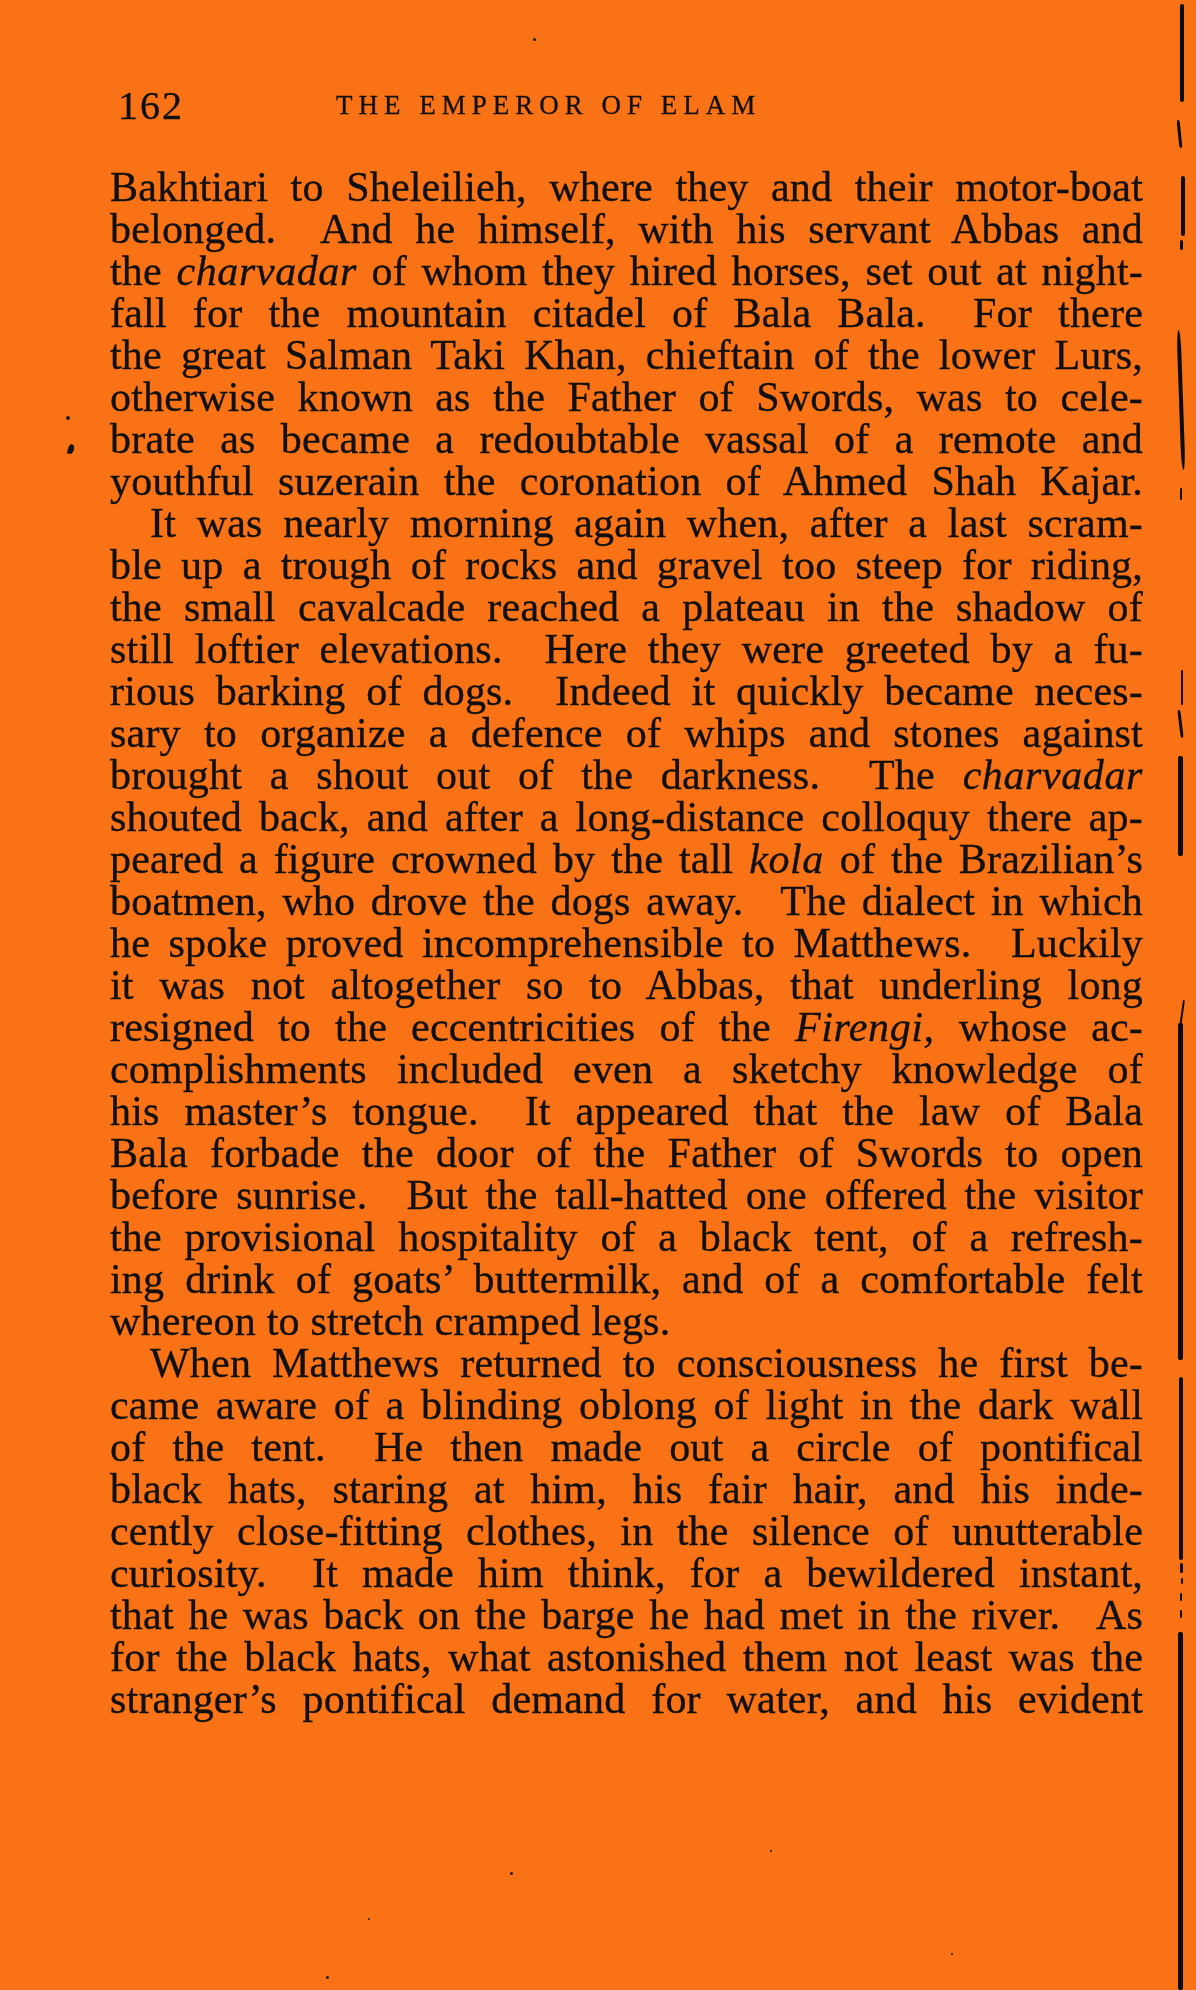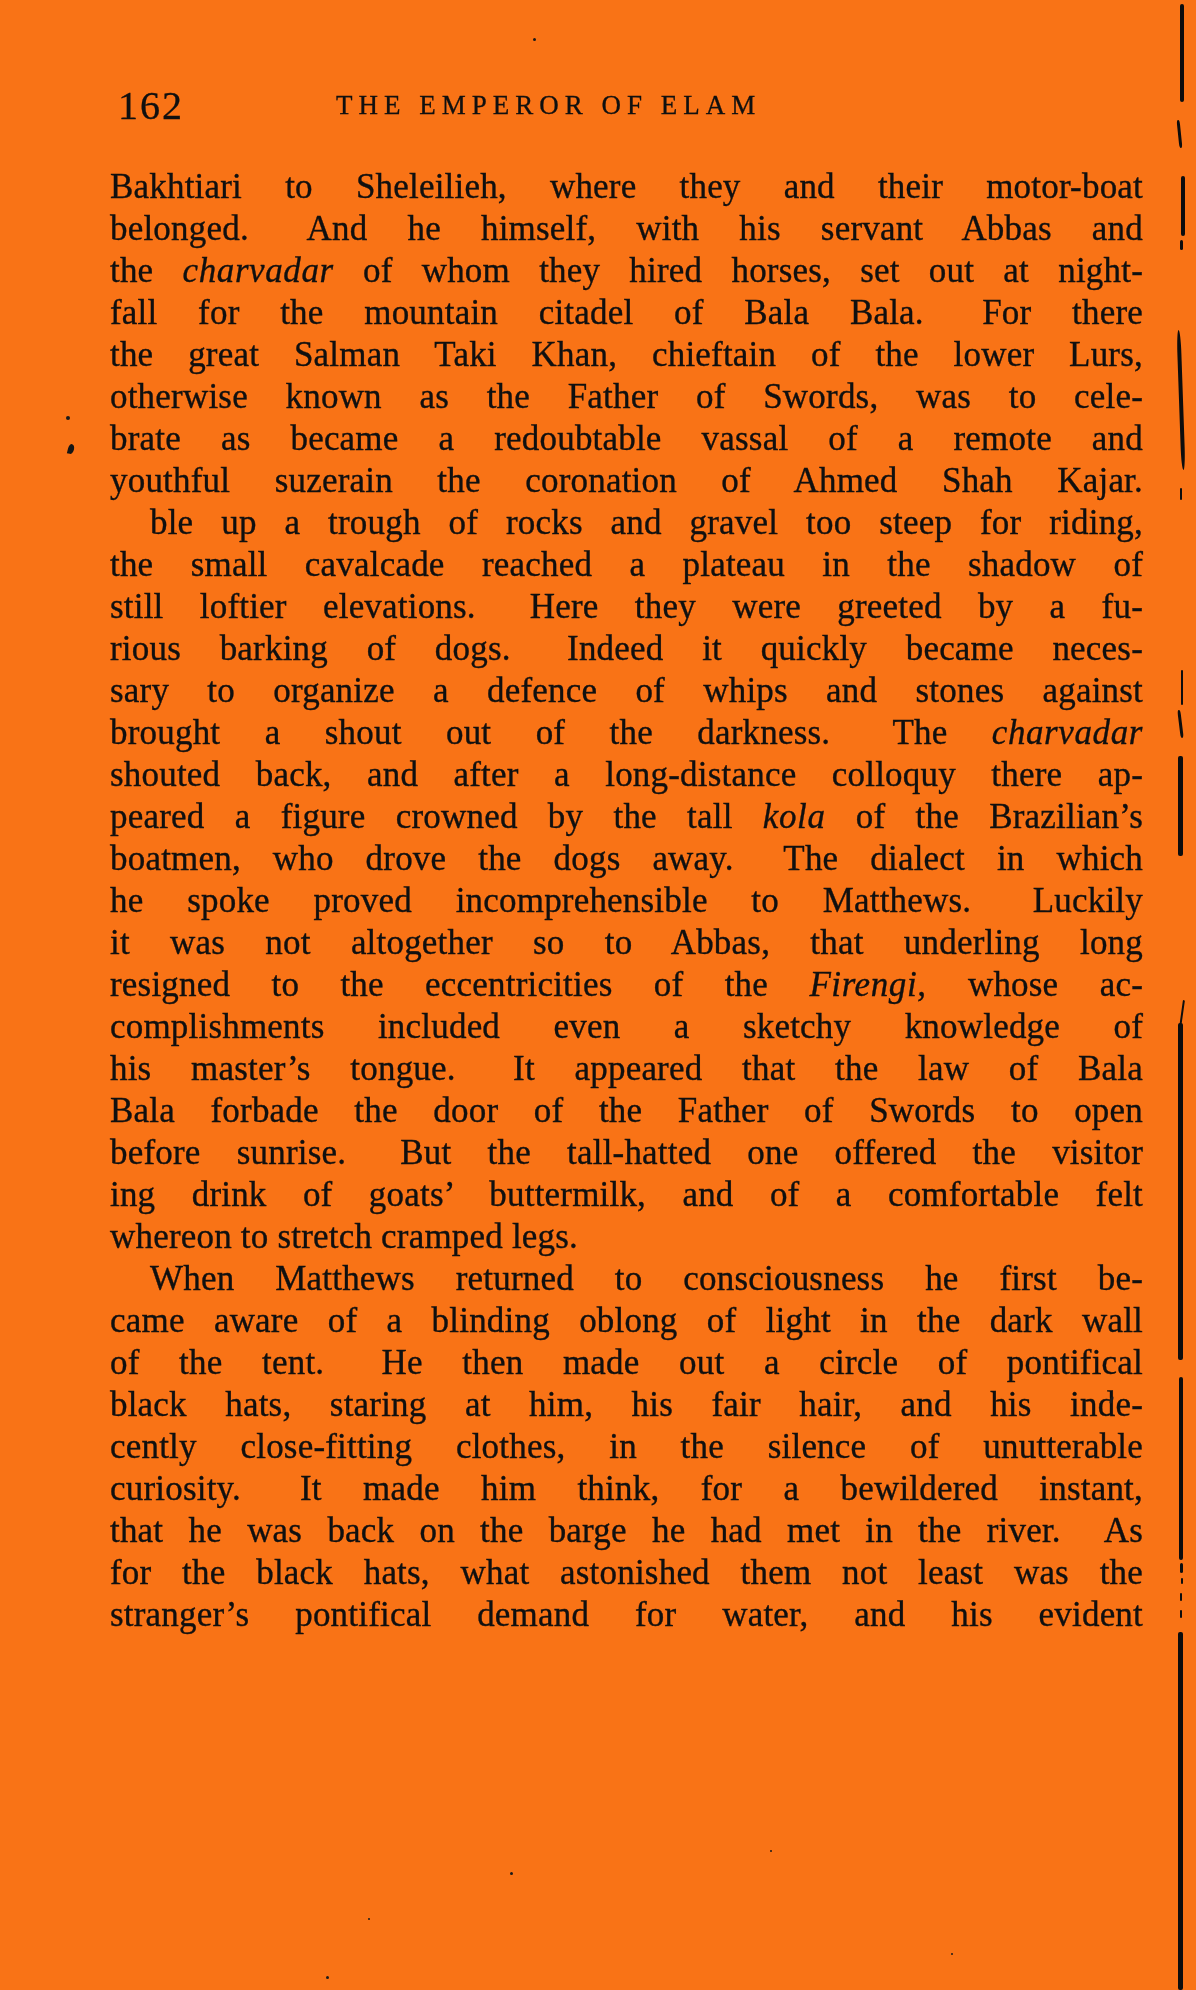--- a/index.html
+++ b/index.html
@@ -19,21 +19,21 @@
   }
   .running-head{
     position:absolute;left:336px;top:82px;
     font-size:27px;line-height:46px;letter-spacing:6px;
     -webkit-text-stroke:0.3px #101010;
     white-space:nowrap;
   }
   
   .text-block{
     position:absolute;left:110px;top:166px;width:1033px;
-    font-size:35px;line-height:42px;
+    font-size:42px;line-height:42px;
     letter-spacing:0.2px;
     -webkit-text-stroke:0.35px #101010;
   }
   .para{margin:0;}
   .line{
     text-align:justify;
     text-align-last:justify;
     height:42px;
     overflow:visible;
   }
@@ -62,36 +62,38 @@
         <div class="line">Bakhtiari to Sheleilieh, where they and their motor-boat</div>
         <div class="line">belonged.  And he himself, with his servant Abbas and</div>
         <div class="line">the <em>charvadar</em> of whom they hired horses, set out at night-</div>
         <div class="line">fall for the mountain citadel of Bala Bala.  For there</div>
         <div class="line">the great Salman Taki Khan, chieftain of the lower Lurs,</div>
         <div class="line">otherwise known as the Father of Swords, was to cele-</div>
         <div class="line">brate as became a redoubtable vassal of a remote and</div>
         <div class="line">youthful suzerain the coronation of Ahmed Shah Kajar.</div>
       </div>
       <div class="para indent no-jl">
+        <div class="line">It was nearly morning again when, after a last scram-</div>
         <div class="line">ble up a trough of rocks and gravel too steep for riding,</div>
         <div class="line">the small cavalcade reached a plateau in the shadow of</div>
         <div class="line">still loftier elevations.  Here they were greeted by a fu-</div>
         <div class="line">rious barking of dogs.  Indeed it quickly became neces-</div>
         <div class="line">sary to organize a defence of whips and stones against</div>
         <div class="line">brought a shout out of the darkness.  The <em>charvadar</em></div>
         <div class="line">shouted back, and after a long-distance colloquy there ap-</div>
         <div class="line">peared a figure crowned by the tall <em>kola</em> of the Brazilian’s</div>
         <div class="line">boatmen, who drove the dogs away.  The dialect in which</div>
         <div class="line">he spoke proved incomprehensible to Matthews.  Luckily</div>
         <div class="line">it was not altogether so to Abbas, that underling long</div>
         <div class="line">resigned to the eccentricities of the <em>Firengi,</em> whose ac-</div>
         <div class="line">complishments included even a sketchy knowledge of</div>
         <div class="line">his master’s tongue.  It appeared that the law of Bala</div>
         <div class="line">Bala forbade the door of the Father of Swords to open</div>
         <div class="line">before sunrise.  But the tall-hatted one offered the visitor</div>
+        <div class="line">the provisional hospitality of a black tent, of a refresh-</div>
         <div class="line">ing drink of goats’ buttermilk, and of a comfortable felt</div>
         <div class="line">whereon to stretch cramped legs.</div>
       </div>
       <div class="para indent">
         <div class="line">When Matthews returned to consciousness he first be-</div>
         <div class="line">came aware of a blinding oblong of light in the dark wall</div>
         <div class="line">of the tent.  He then made out a circle of pontifical</div>
         <div class="line">black hats, staring at him, his fair hair, and his inde-</div>
         <div class="line">cently close-fitting clothes, in the silence of unutterable</div>
         <div class="line">curiosity.  It made him think, for a bewildered instant,</div>

